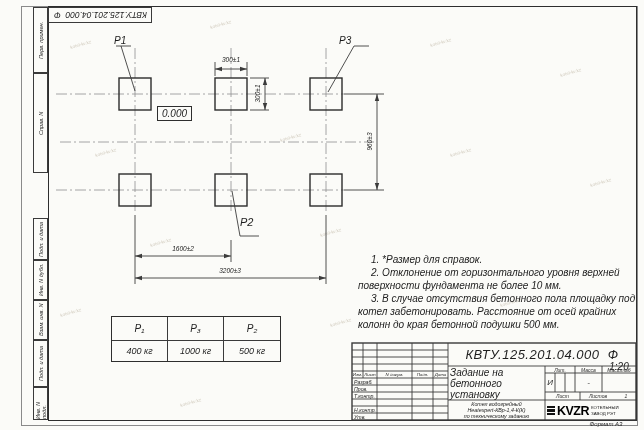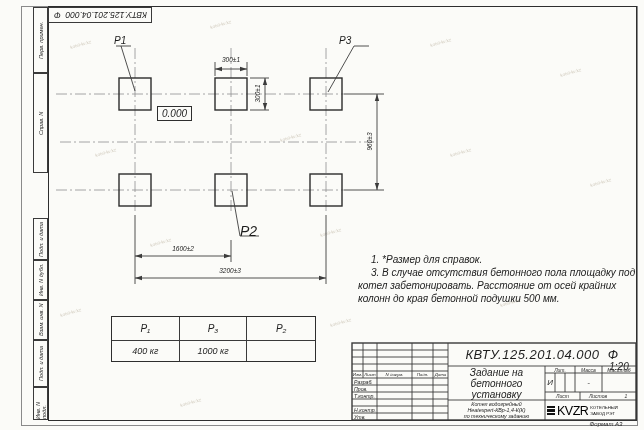--- a/index.html
+++ b/index.html
@@ -13,35 +13,35 @@
   .vlab{position:absolute;left:0;top:0;width:100%;height:100%;display:flex;align-items:center;justify-content:center;
         writing-mode:vertical-rl;transform:rotate(180deg);font-size:5.6px;font-style:italic;color:#222;}
   .cstamp{position:absolute;left:48px;top:7px;width:104px;height:16px;border:1px solid #3a3a3a;box-sizing:border-box;
           display:flex;align-items:center;justify-content:center;}
   .cstamp span{transform:rotate(180deg);font-size:8.5px;font-style:italic;white-space:pre;}
   svg.lines{position:absolute;left:0;top:0;pointer-events:none;}
   .elev{position:absolute;left:157px;top:106px;width:35px;height:15px;border:1.2px solid #2e2e2e;box-sizing:border-box;
         display:flex;align-items:center;justify-content:center;font-size:10px;font-style:italic;}
   .notes{position:absolute;left:358px;top:253px;width:282px;font-size:10px;font-style:italic;line-height:1.3;color:#222;}
   .notes p{margin:0;text-indent:13px;}
-  .ptable{position:absolute;left:111px;top:316px;width:205px;height:46px;border:1.4px solid #2e2e2e;box-sizing:border-box;
+  .ptable{position:absolute;left:111px;top:316px;width:170px;height:46px;border:1.4px solid #2e2e2e;box-sizing:border-box;
           display:grid;grid-template-columns:1fr 1fr 1fr;grid-template-rows:24px 1fr;}
   .ptable div{border-right:1px solid #3a3a3a;border-bottom:1px solid #3a3a3a;display:flex;align-items:center;justify-content:center;
           font-style:italic;box-sizing:border-box;}
   .ptable div:nth-child(3n){border-right:none;}
   .ptable div:nth-child(n+4){border-bottom:none;font-size:9px;}
   .ptable .hd{font-size:10px;}
   .tb{font-size:5px;font-style:italic;display:flex;align-items:center;justify-content:center;position:absolute;box-sizing:border-box;}
   .docnum{position:absolute;left:448px;top:344px;width:188px;height:21px;display:flex;align-items:center;justify-content:center;
           font-size:13px;font-style:italic;letter-spacing:.5px;white-space:pre;}
   .rowlab{justify-content:flex-start;padding-left:2px;font-size:5.2px;}
   .logo{position:absolute;left:547px;top:402px;width:88px;height:17px;display:flex;align-items:center;gap:2px;}
   .bars{display:flex;flex-direction:column;gap:1px;}
   .bars i{display:block;width:8px;height:2.4px;background:#111;}
-  .kvzr{font-weight:normal;font-size:12.5px;letter-spacing:-.5px;color:#000;}
+  .kvzr{font-weight:bold;font-size:12.5px;letter-spacing:-.5px;color:#000;}
   .comp{font-size:4.4px;line-height:1.15;color:#111;}
   .wm{position:absolute;font-size:4.6px;color:#b3a894;opacity:.55;transform:rotate(-16deg);pointer-events:none;}
 </style>
 </head>
 <body>
 
 <div class="sheet">
 
   <span class="wm" style="left:70px;top:42px">kotel-kv.kz</span>
   <span class="wm" style="left:210px;top:22px">kotel-kv.kz</span>
@@ -122,60 +122,62 @@
                M352 350 H448 M352 357 H448 M352 364 H448 M352 371 H448 M352 378 H448
                M352 385 H448 M352 392 H448 M352 399 H448 M352 406 H448 M352 413 H448
                M448 366 H636 M545 366 V420 M448 400 H545
                M545 373 H636 M545 392 H636 M545 400 H636
                M555 373 V392 M565 373 V392 M575 366 V392 M602 366 V392 M580 392 V400"></path>
     </g>
   </svg>
 
   <div class="lbl" style="left:114px;top:35px;font-size:10px">P1</div>
   <div class="lbl" style="left:339px;top:35px;font-size:10px">P3</div>
-  <div class="lbl" style="left:240px;top:223px;font-size:14px">P2</div>
+  <div class="lbl" style="left:240px;top:216px;font-size:11px">P2</div>
 
   <div class="lbl ctr" style="left:206px;top:56px;width:50px;font-size:6.5px">300±1</div>
   <div class="lbl ctr" style="left:242px;top:90px;width:30px;font-size:6.5px;transform:rotate(-90deg)">300±1</div>
   <div class="lbl ctr" style="left:352px;top:138px;width:34px;font-size:6.5px;transform:rotate(-90deg)">960±3</div>
   <div class="lbl ctr" style="left:158px;top:245px;width:50px;font-size:6.5px">1600±2</div>
   <div class="lbl ctr" style="left:205px;top:267px;width:50px;font-size:6.5px">3200±3</div>
 
   <div class="elev">
     <span>0.000</span>
   </div>
 
   <div class="notes">
     <p>1. *Размер для справок.</p>
+    <p>2. Отклонение от горизонтального уровня верхней поверхности фундамента не более 10 мм.</p>
     <p>3. В случае отсутствия бетонного пола площадку под котел забетонировать. Расстояние от осей крайних колонн до края бетонной подушки 500 мм.</p>
   </div>
 
   <div class="ptable">
     <div class="hd">P₁</div>
     <div class="hd">P₃</div>
     <div class="hd">P₂</div>
     <div>400 кг</div>
     <div>1000 кг</div>
+    <div>500 кг</div>
   </div>
 
   <div class="docnum">КВТУ.125.201.04.000  Ф</div>
 
   <div class="tb" style="left:352px;top:371px;width:11px;height:7px;font-size:4.4px">Изм.</div>
   <div class="tb" style="left:363px;top:371px;width:14px;height:7px;font-size:4.4px">Лист</div>
   <div class="tb" style="left:377px;top:371px;width:35px;height:7px;font-size:4.4px">N докум.</div>
   <div class="tb" style="left:412px;top:371px;width:21px;height:7px;font-size:4.4px">Подп.</div>
   <div class="tb" style="left:433px;top:371px;width:15px;height:7px;font-size:4.4px">Дата</div>
 
   <div class="tb rowlab" style="left:352px;top:378px;width:25px;height:7px">Разраб.</div>
   <div class="tb rowlab" style="left:352px;top:385px;width:25px;height:7px">Пров.</div>
   <div class="tb rowlab" style="left:352px;top:392px;width:25px;height:7px">Т.контр.</div>
   <div class="tb rowlab" style="left:352px;top:406px;width:25px;height:7px">Н.контр.</div>
   <div class="tb rowlab" style="left:352px;top:413px;width:25px;height:7px">Утв.</div>
 
-  <div class="lbl" style="left:450px;top:367px;width:93px;font-size:10px;line-height:11px;text-align:center;white-space:normal">
+  <div class="lbl" style="left:450px;top:367px;width:93px;font-size:10px;line-height:11px;text-align:left;white-space:normal">
     <div>Задание на</div>
     <div>бетонного</div>
     <div>установку</div>
   </div>
   <div class="lbl" style="left:450px;top:401px;width:93px;font-size:5.3px;line-height:6.2px;text-align:center;white-space:normal">
     <div>Котел водогрейный</div>
     <div>Heatexpert-КВр-1,4-К(К)</div>
     <div>по техническому заданию</div>
   </div>
 

